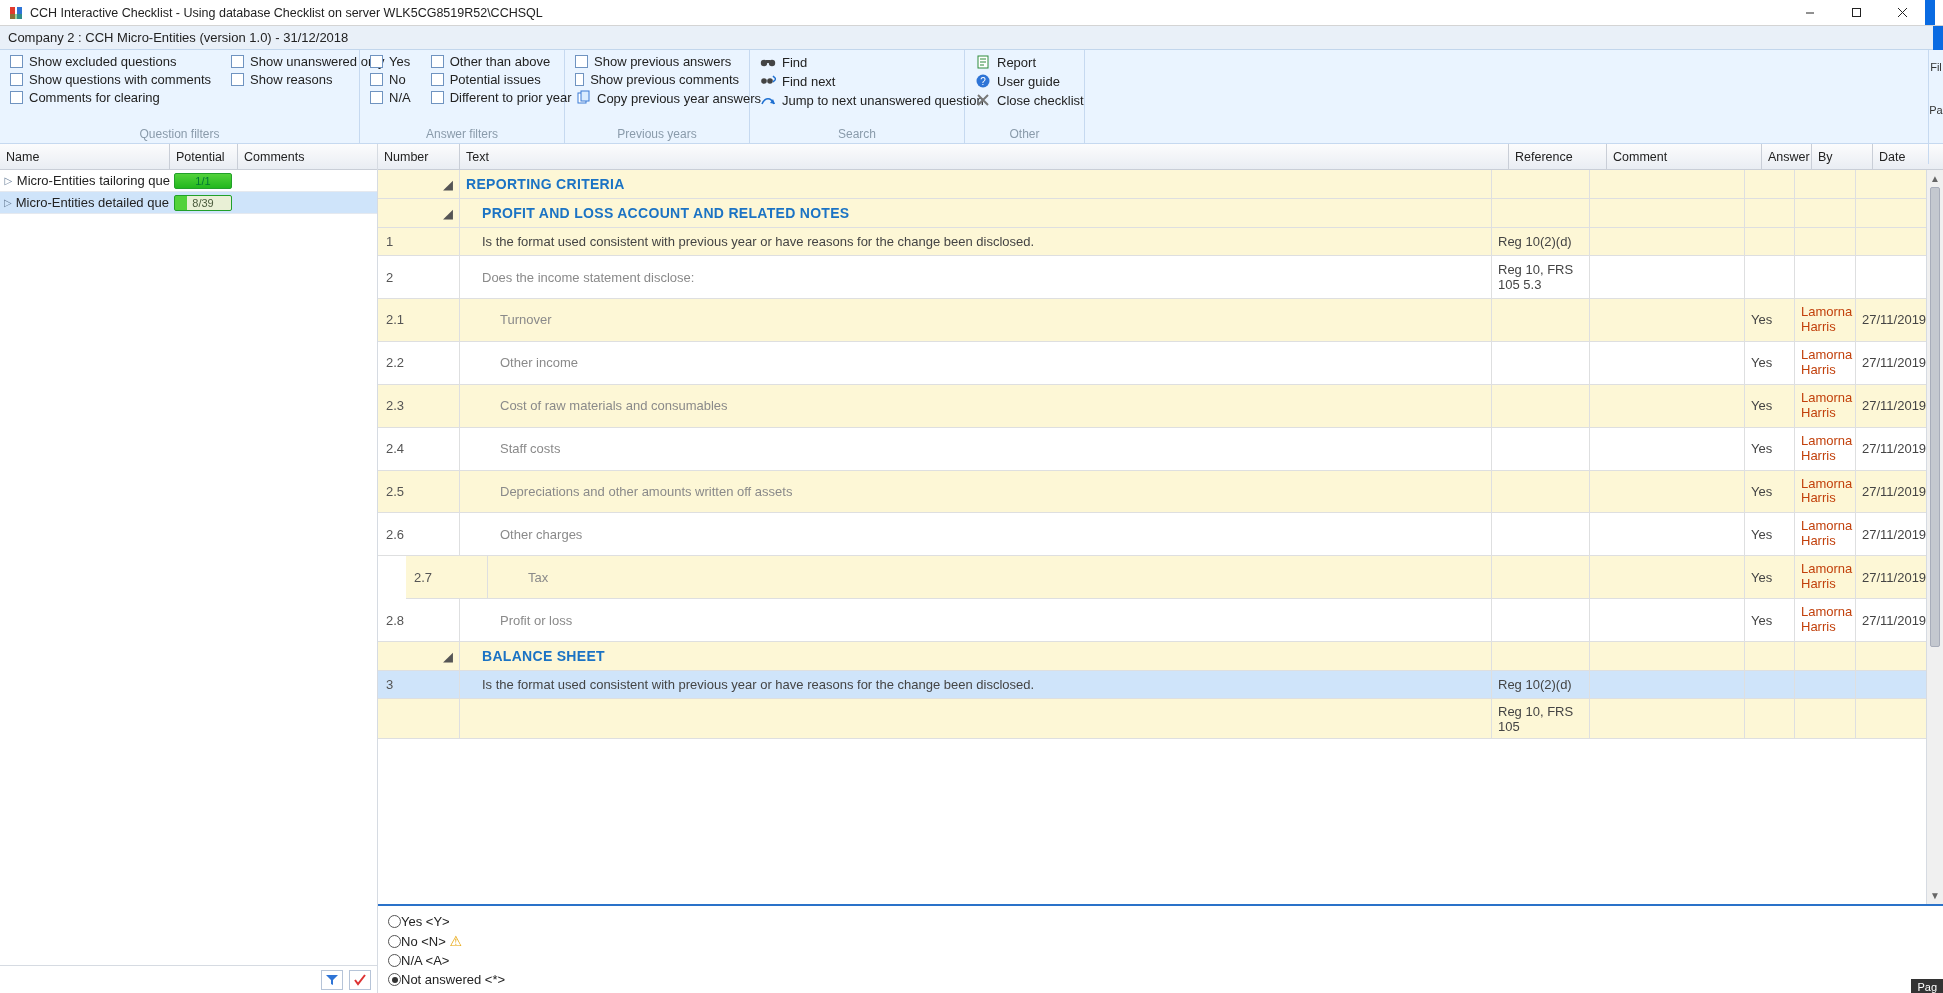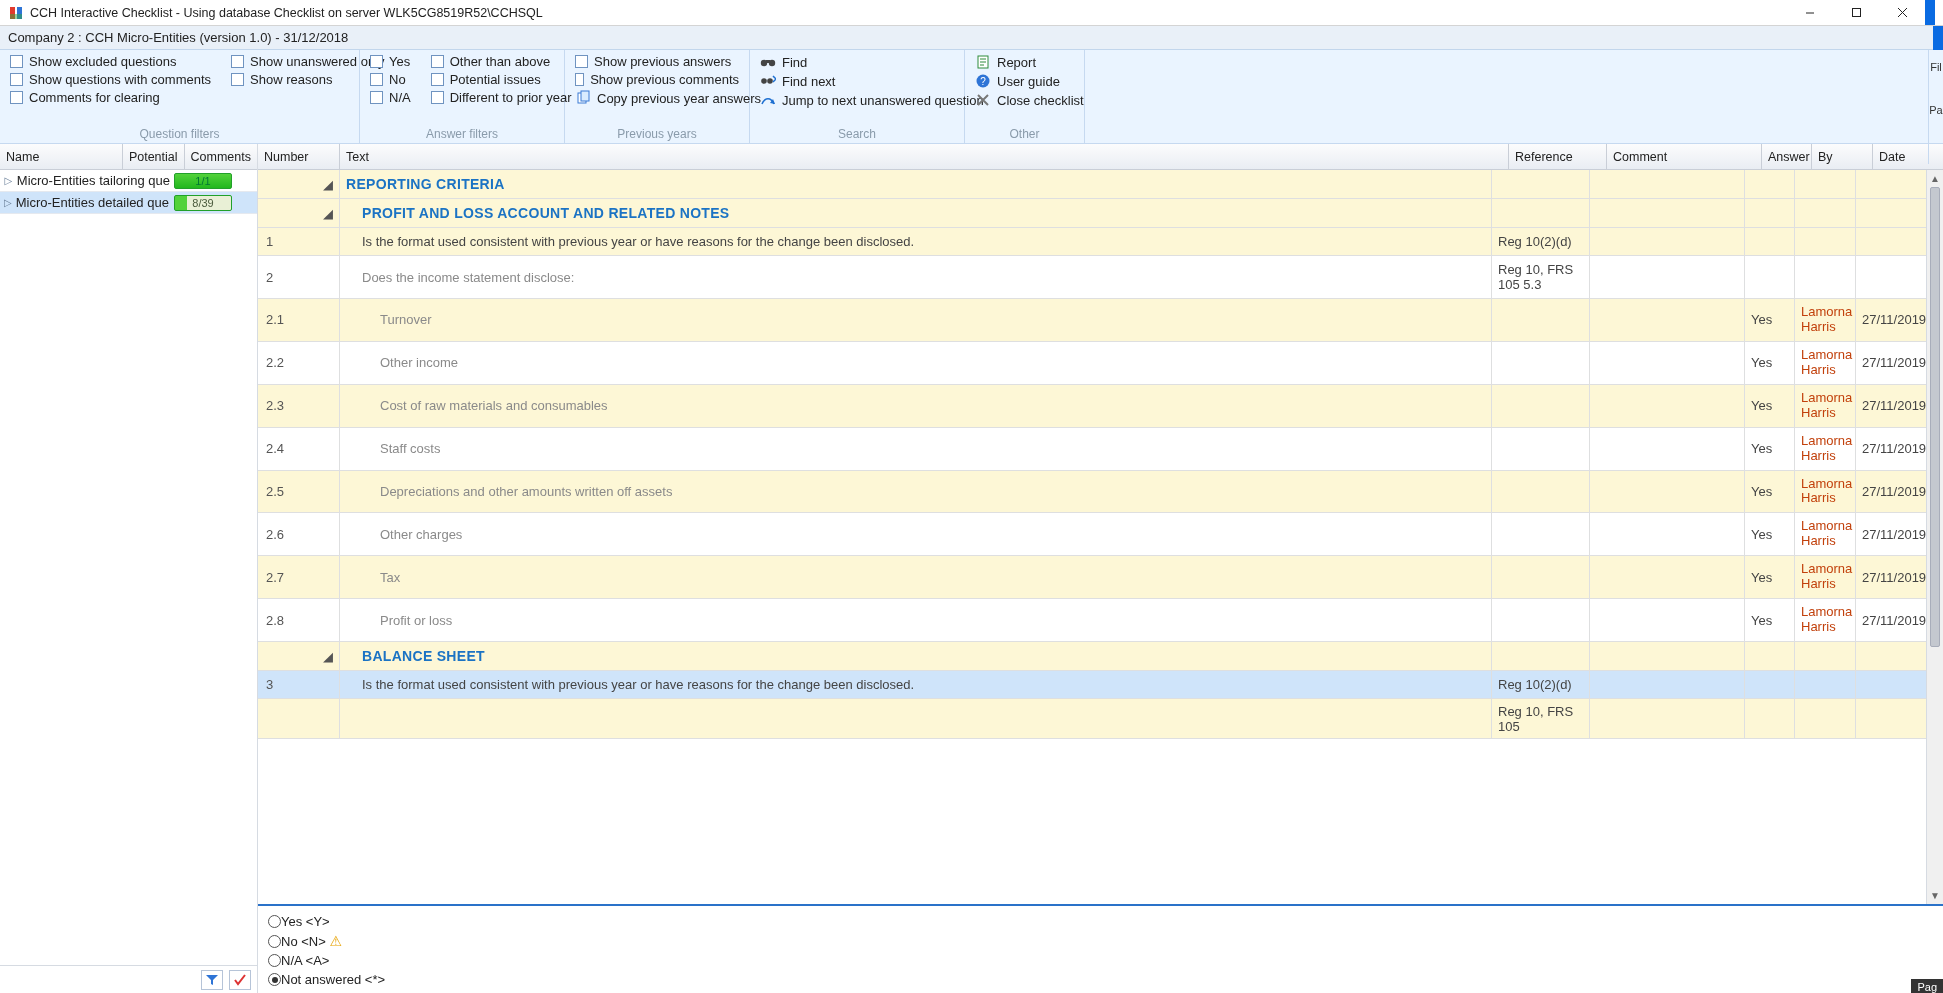--- a/index.html
+++ b/index.html
@@ -60,21 +60,21 @@
   .ribspacer { flex:1; }
   .rib-right-tab {
     width:15px;
     display:flex; align-items:center; justify-content:center;
     font-size:11px; color:#333;
     border-left:1px solid #c6d9f0;
   }
   
   .main { flex:1; display:flex; min-height:0; }
   .navpanel {
-    width:258px;
+    width:378px;
     border-right:1px solid #d6dbe2;
     display:flex; flex-direction:column;
   }
   .nav-head, .grid-head {
     background:linear-gradient(#fcfcfd,#e9edf3);
     border-bottom:1px solid #c9ced7;
     height:26px;
     display:flex; align-items:center;
     font-size:12.5px;
   }
@@ -555,21 +555,21 @@
     <div class="gc gnum">2.6</div>
     <div class="gc gtext indent2">
                 <span class="qtext">Other charges</span>
               </div>
     <div class="gc gref"></div>
     <div class="gc gcom"></div>
     <div class="gc gans">Yes</div>
     <div class="gc gby">Lamorna Harris</div>
     <div class="gc gdate">27/11/2019</div>
             </div>
-            <div class="grow subq" style="min-height: 40px;">
+            <div class="grow subq" style="min-height: 40px; margin-left: 28px;">
     <div class="gc gnum">2.7</div>
     <div class="gc gtext indent2">
                 <span class="qtext">Tax</span>
               </div>
     <div class="gc gref"></div>
     <div class="gc gcom"></div>
     <div class="gc gans">Yes</div>
     <div class="gc gby">Lamorna Harris</div>
     <div class="gc gdate">27/11/2019</div>
             </div>

